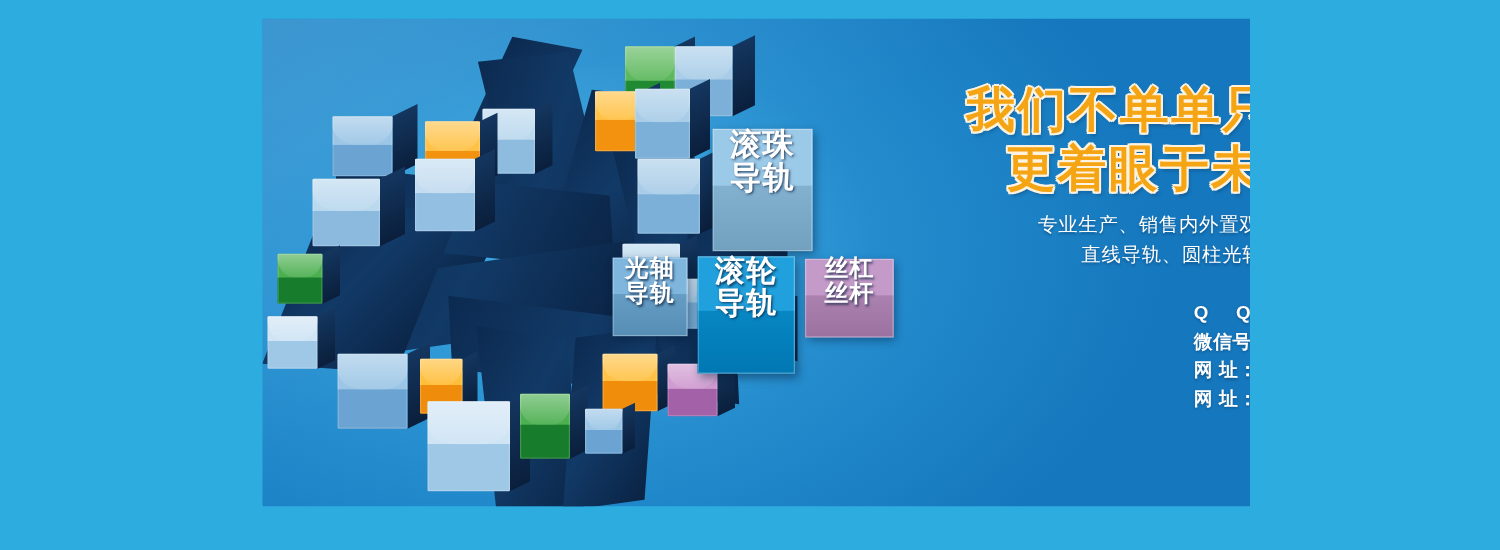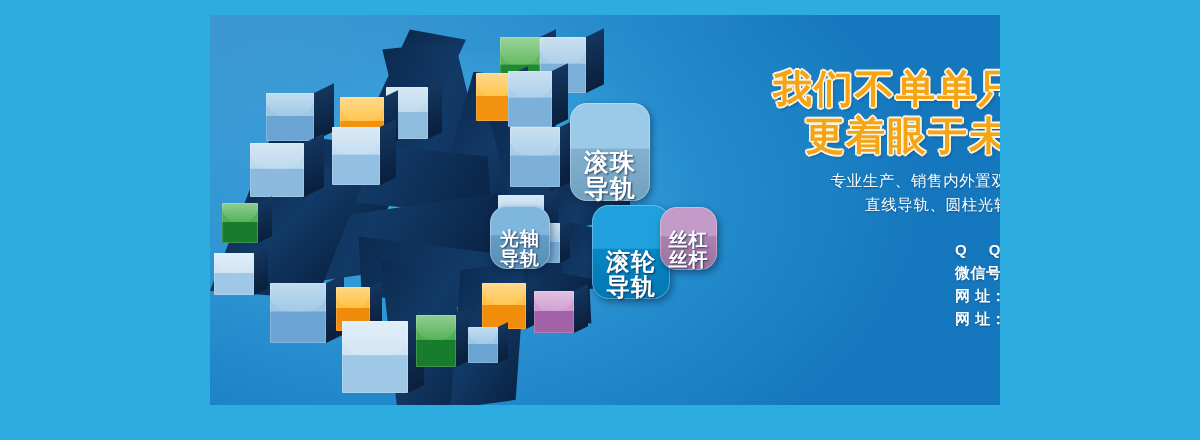--- a/index.html
+++ b/index.html
@@ -42,26 +42,25 @@
     background:linear-gradient(180deg,rgba(255,255,255,.38),rgba(255,255,255,.06));
     border-radius:1px 1px 40% 40%/1px 1px 16px 16px;
   }
   .cube .side{
     position:absolute;top:0;height:100%;
     background:linear-gradient(180deg,#14365f,#0a1f3c);
   }
 
   
   .tile{
-    position:absolute;display:flex;align-items:flex-end;justify-content:center;
+    position:absolute;display:flex;align-items:flex-start;justify-content:center;
     text-align:center;color:#ffffff;font-weight:700;line-height:1.05;
     letter-spacing:1px;
     text-shadow:1px 1px 2px rgba(10,30,60,.75);
     box-shadow:inset 0 0 0 1px rgba(255,255,255,.30), 2px 3px 7px rgba(5,25,50,.45);
-    border-radius:17px;
   }
   .tile span{display:block;}
 
   
   #copy{position:absolute;left:540px;top:30px;width:470px;height:350px;}
 
   .head{
     font-weight:800;color:#F5A413;
     font-size:39px;line-height:47px;letter-spacing:2px;white-space:nowrap;
     -webkit-text-stroke:0px;
@@ -233,27 +232,27 @@
               <span>滚珠</span>
               <span>导轨</span>
             </div>
           </div>
           <div class="tile" style="left: 280px; top: 191px; width: 60px; height: 63px; font-size: 19px; background: linear-gradient(rgb(127, 182, 221) 0%, rgb(127, 182, 221) 46%, rgb(102, 157, 196) 47%, rgb(86, 141, 180) 100%);">
             <div>
               <span>光轴</span>
               <span>导轨</span>
             </div>
           </div>
-          <div class="tile" style="left: 348px; top: 190px; width: 78px; height: 94px; font-size: 24px; background: linear-gradient(rgb(32, 160, 220) 0%, rgb(32, 160, 220) 46%, rgb(7, 135, 195) 47%, rgb(0, 119, 179) 100%); margin-left: 34px;">
+          <div class="tile" style="left: 348px; top: 190px; width: 78px; height: 94px; font-size: 24px; background: linear-gradient(rgb(32, 160, 220) 0%, rgb(32, 160, 220) 46%, rgb(7, 135, 195) 47%, rgb(0, 119, 179) 100%);">
             <div>
               <span>滚轮</span>
               <span>导轨</span>
             </div>
           </div>
-          <div class="tile" style="left: 450px; top: 192px; width: 57px; height: 63px; font-size: 19px; background: linear-gradient(rgb(196, 154, 200) 0%, rgb(196, 154, 200) 46%, rgb(171, 129, 175) 47%, rgb(155, 113, 159) 100%);">
+          <div class="tile" style="left: 434px; top: 192px; width: 71px; height: 63px; font-size: 19px; background: linear-gradient(rgb(196, 154, 200) 0%, rgb(196, 154, 200) 46%, rgb(171, 129, 175) 47%, rgb(155, 113, 159) 100%); font-family: Liberation Mono, monospace;">
             <div>
               <span>丝杠</span>
               <span>丝杆</span>
             </div>
           </div>
         </div>
     </div>
 
     <div id="copy">
 

